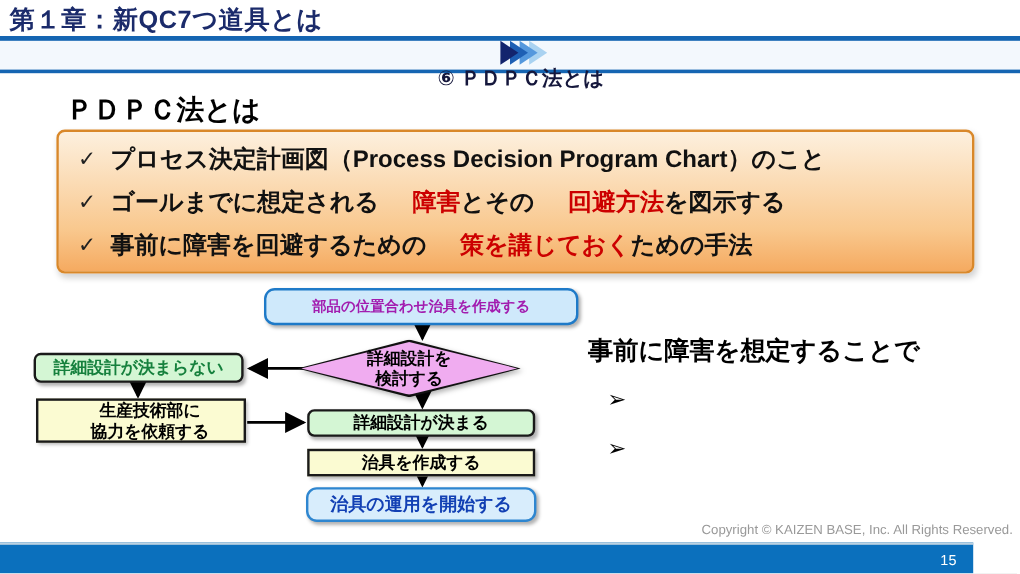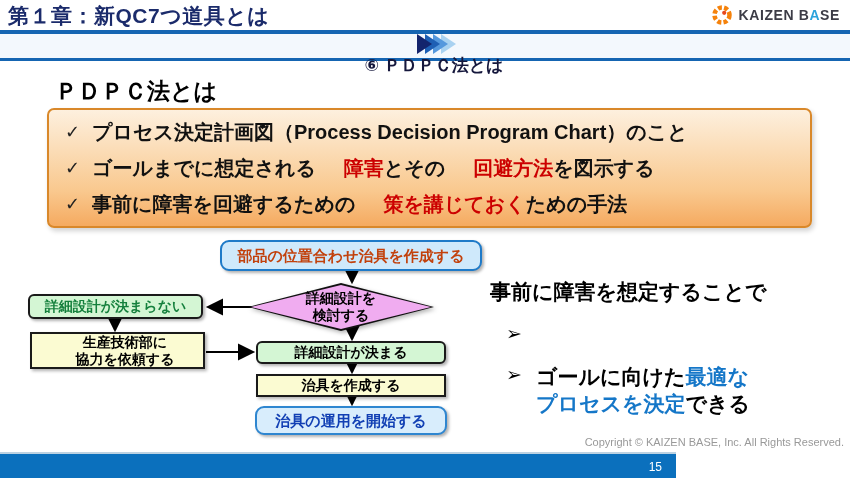--- a/index.html
+++ b/index.html
@@ -40,57 +40,49 @@
   .obullet .check{font-size:18px;margin-right:12px;color:#222;}
   .seg-red{color:#cc0000;padding-left:28px;}
   .seg-blue{color:#1577c8;}
   
   .flow{position:absolute;left:20px;top:238px;width:470px;height:205px;}
   .fnode{
     position:absolute;box-sizing:border-box;display:flex;align-items:center;justify-content:center;
     text-align:center;font-weight:bold;font-size:14px;line-height:1.15;white-space:pre-line;
     box-shadow:2px 2px 3px rgba(0,0,0,0.3);
   }
-  .fn-start{left:200px;top:2px;width:262px;height:31px;background:#cfe9fb;border:2.5px solid #1e7ac8;border-radius:9px;color:#c2410c;font-size:15px;}
+  .fn-start{left:200px;top:2px;width:262px;height:31px;background:#cfe9fb;border:2.5px solid #1e7ac8;border-radius:9px;color:#a21caf;font-size:12px;}
   .fn-fail{left:8px;top:56px;width:175px;height:25px;background:#d4f6d4;border:2px solid #1a1a1a;border-radius:6px;color:#15803d;}
   .fn-request{left:10px;top:94px;width:175px;height:37px;background:#fbfbd2;border:2px solid #1a1a1a;color:#000;padding-left:15px;}
   .fn-decided{left:236px;top:103px;width:190px;height:23px;background:#d4f6d4;border:2px solid #1a1a1a;border-radius:6px;color:#000;}
   .fn-create{left:236px;top:136px;width:190px;height:23px;background:#fbfbd2;border:2px solid #1a1a1a;color:#000;}
   .fn-operate{left:235px;top:168px;width:192px;height:29px;background:#d8edfc;border:2.5px solid #2e86d0;border-radius:9px;color:#1240b4;font-size:15px;}
   .diamond-wrap{position:absolute;left:228px;top:45px;width:186px;height:48px;filter:drop-shadow(2px 2px 2px rgba(0,0,0,0.3));}
   .diamond-border,.diamond-fill{position:absolute;clip-path:polygon(50% 0,100% 50%,50% 100%,0 50%);}
   .diamond-border{left:0;top:0;right:0;bottom:0;background:#111;}
   .diamond-fill{left:3px;top:2px;right:3px;bottom:2px;background:#f0acf0;}
   .diamond-label{position:absolute;inset:0;display:flex;align-items:center;justify-content:center;text-align:center;font-weight:bold;font-size:14px;line-height:1.2;color:#000;white-space:pre-line;}
   .flow-arrows{position:absolute;left:0;top:0;width:470px;height:205px;pointer-events:none;}
   
   .right-panel{position:absolute;left:490px;top:278px;width:350px;}
   .rp-heading{font-size:21px;font-weight:bold;color:#000;margin-bottom:16px;}
   .rp-item{display:flex;margin-bottom:16px;font-size:21px;font-weight:bold;color:#000;line-height:1.3;}
   .rp-bullet{margin-left:16px;margin-right:14px;font-size:19px;}
   
   .copyright{position:absolute;right:6px;top:436px;font-size:11px;color:#999;}
-  .footer{position:absolute;left:0;top:452px;width:676px;height:26px;background:#0b70bd;border-top:2px solid #bcd2e2;box-sizing:border-box;}
+  .footer{position:absolute;left:0;top:452px;width:811px;height:26px;background:#0b70bd;border-top:2px solid #bcd2e2;box-sizing:border-box;}
   .page-number{position:absolute;right:14px;top:6px;font-size:12px;color:#fff;}
 </style>
 </head>
 <body>
 
 <div class="slide">
 
   <div class="header">
     <div class="header-title">第１章：新QC7つ道具とは</div>
-    <div class="logo">
-      <svg width="22" height="22" viewBox="0 0 22 22">
-        <circle cx="11" cy="11" r="7.5" fill="none" stroke="#f5820b" stroke-width="4.5" stroke-dasharray="4 2.2"></circle>
-        <circle cx="11" cy="11" r="4.2" fill="#ffffff"></circle>
-        <circle cx="13.2" cy="8.8" r="2.1" fill="#e8491f"></circle>
-      </svg>
-      <div class="logo-text"><span>KAIZEN B</span><span class="blue-a">A</span><span>SE</span></div>
-    </div>
   </div>
 
   <div class="banner">
     <div class="chevrons">
       <div class="chev chev1"></div>
       <div class="chev chev2"></div>
       <div class="chev chev3"></div>
       <div class="chev chev4"></div>
     </div>
     <div class="banner-label">⑥ ＰＤＰＣ法とは</div>
@@ -146,21 +138,20 @@
     <div class="fnode fn-operate">治具の運用を開始する</div>
   </div>
 
   <div class="right-panel">
     <div class="rp-heading">事前に障害を想定することで</div>
     <div class="rp-item">
       <span class="rp-bullet">➢</span>
     </div>
     <div class="rp-item">
       <span class="rp-bullet">➢</span>
-      <span><span>ゴールに向けた</span><span class="seg-blue">最適な</span><br><span class="seg-blue">プロセスを決定</span><span>できる</span></span>
     </div>
   </div>
 
   <div class="copyright">Copyright ©  KAIZEN BASE, Inc.  All Rights Reserved.</div>
   <div class="footer">
     <div class="page-number">15</div>
   </div>
 
 </div>
 

